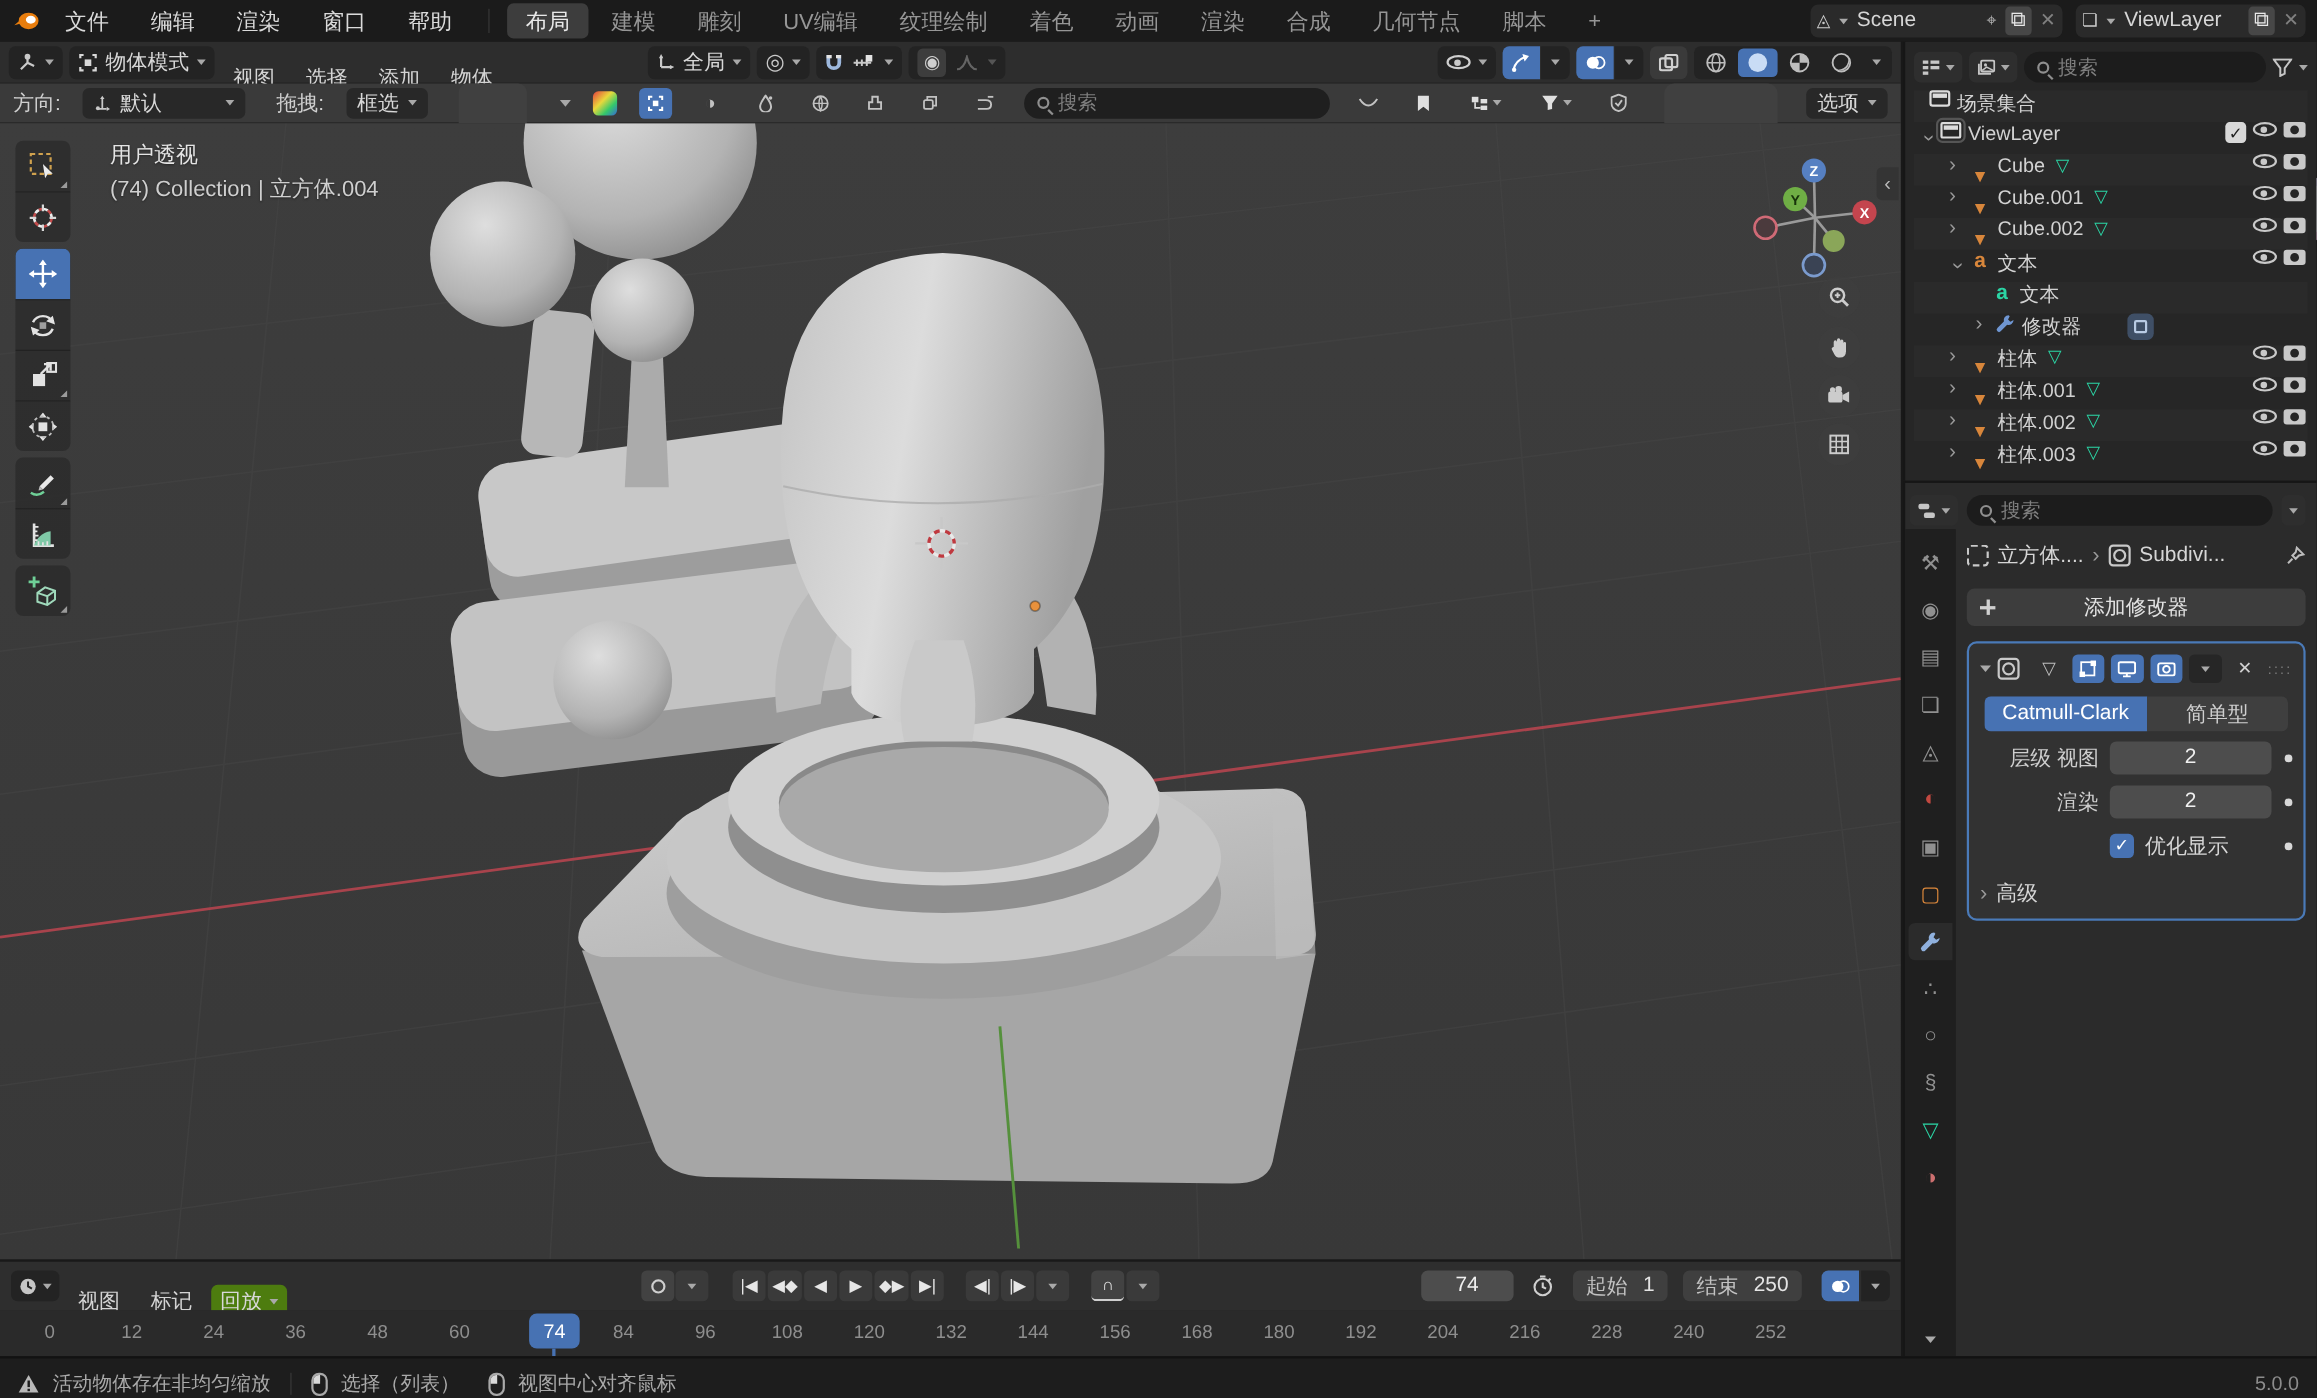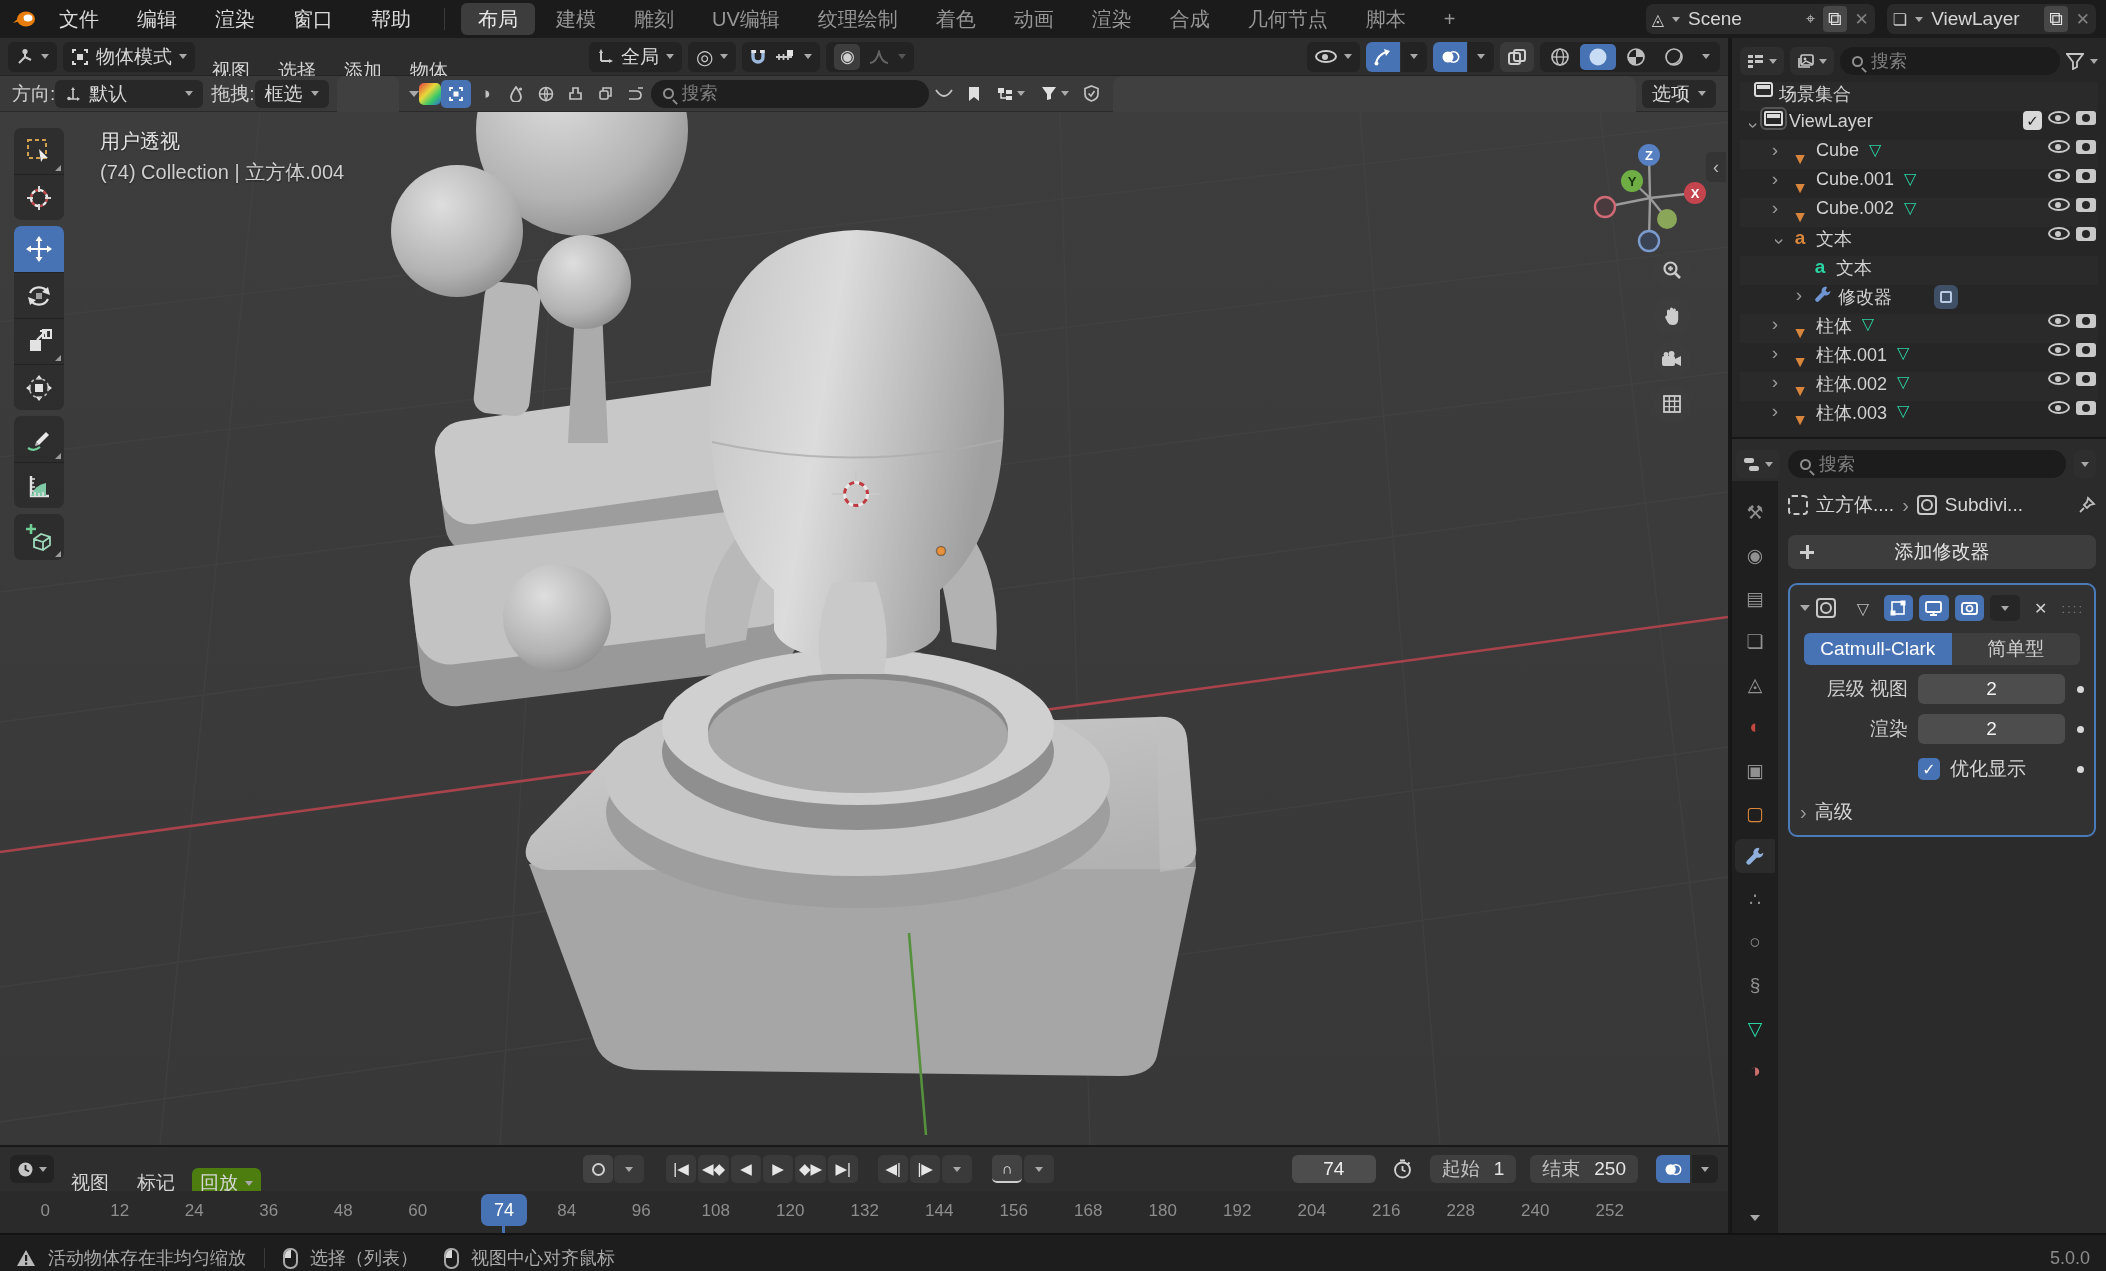--- a/index.html
+++ b/index.html
@@ -28,21 +28,21 @@
   #vheader { left:0;top:38px;width:1728px;height:38px;background:#2d2d2d; display:flex;align-items:center; padding:0 8px; gap:6px; border-bottom:1px solid #232323;}
   .hbtn { background:#232323; border-radius:6px; height:30px; display:flex; align-items:center; padding:0 8px; gap:7px; font-size:19px; color:#d8d8d8;}
   .hmenu { padding:0 11px; font-size:19px; color:#d4d4d4;margin-top:28px; }
   .bluebtn { width:34px; height:30px; background:#4772b3; border-radius:6px 0 0 6px; display:flex;align-items:center;justify-content:center; }
   .bluechev { width:26px;height:30px;background:#232323;border-radius:0 6px 6px 0; display:flex;align-items:center;justify-content:center; margin-left:1px;}
   .shadegrp { background:#232323; border-radius:6px; height:30px; display:flex; align-items:center; padding:0 2px; gap:2px;}
   .shadegrp .sbtn { width:36px;height:26px;border-radius:5px;display:flex;align-items:center;justify-content:center;}
   .shadegrp .sbtn.active { background:#4772b3; }
 
   
-  #tools-row { left:0;top:76px;width:1728px;height:36px;background:#3a3a3a; display:flex; align-items:center; padding:0 12px; gap:0; font-size:19px; border-bottom:1px solid #2a2a2a;}
+  #tools-row { left:0;top:76px;width:1728px;height:36px;background:#3a3a3a; display:flex; align-items:center; padding:0 12px; gap:20px; font-size:19px; border-bottom:1px solid #2a2a2a;}
   .tpill { background:#282828; border-radius:6px; height:28px; display:flex; align-items:center; padding:0 10px; gap:8px; color:#d8d8d8;}
   .searchpill { background:#1f1f1f; border-radius:14px; height:28px; display:flex; align-items:center; padding:0 12px; gap:8px; width:275px; }
   .searchpill input { background:transparent; border:none; outline:none; color:#cfcfcf; font-size:18px; width:100%; font-family:inherit;}
   .searchpill input::placeholder { color:#7f7f7f; }
   .mag { width:11px;height:11px;border:2px solid #8f8f8f;border-radius:50%;position:relative; flex:none;}
   .mag::after{content:"";position:absolute;width:2px;height:6px;background:#8f8f8f;left:9px;top:9px;transform:rotate(-45deg);}
   .miniicon { width:30px;height:28px;border-radius:5px;display:flex;align-items:center;justify-content:center;color:#c2c2c2;font-size:17px;}
   .miniicon.on { background:#4772b3; color:#fff; }
   .gradhex { width:22px;height:22px;border-radius:5px;background:linear-gradient(135deg,#e33e3e,#e9d83b 40%,#35c96a 70%,#3767d8);}
 

